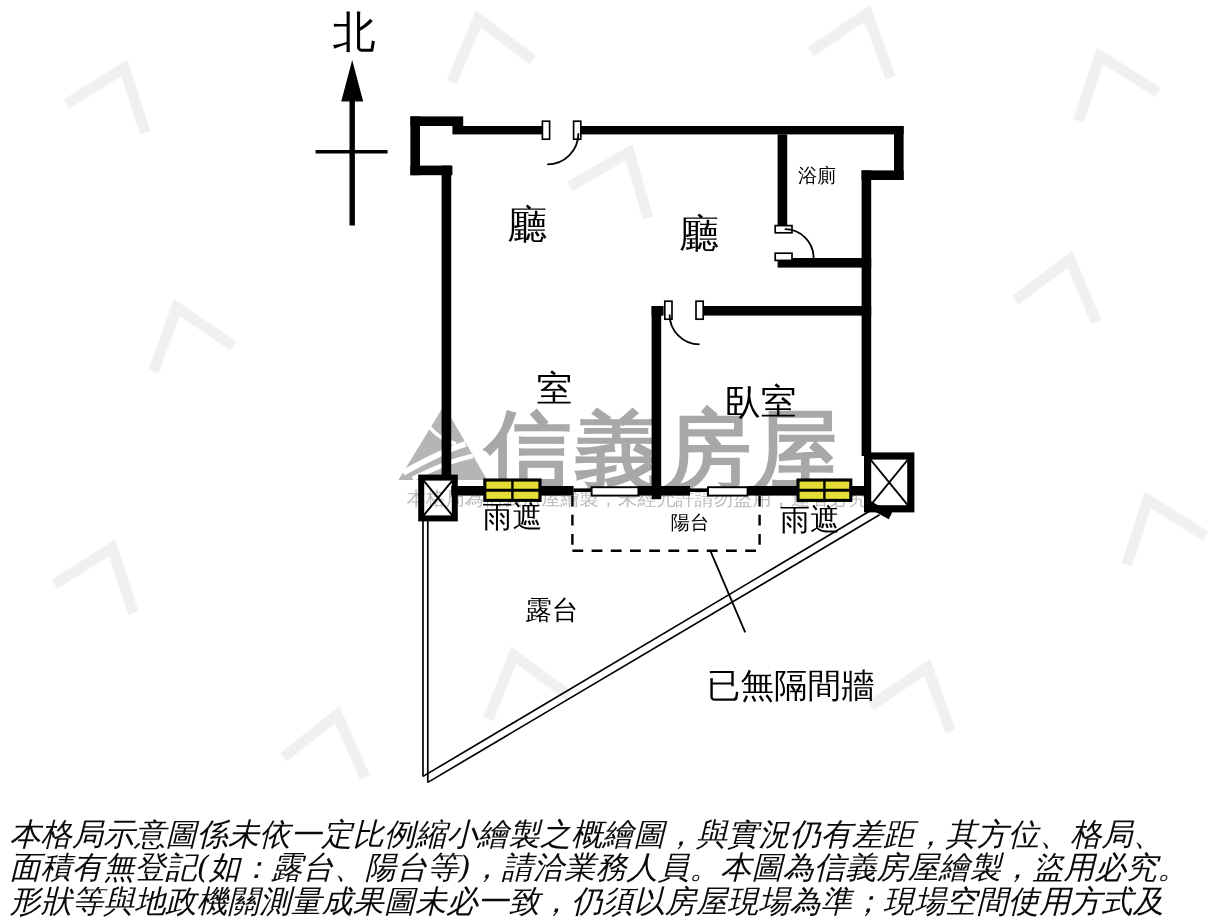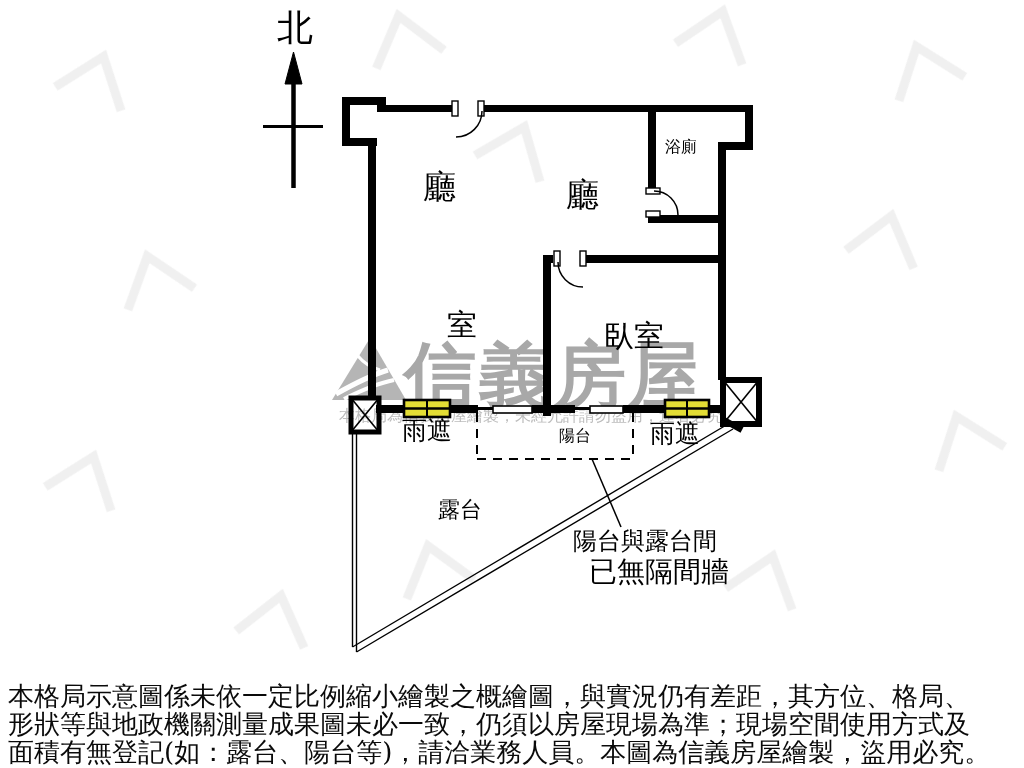--- a/index.html
+++ b/index.html
@@ -6,21 +6,21 @@
   #canvas{position:relative;width:1024px;height:768px;background:#fff;overflow:hidden;
           font-family:"DejaVu Serif","Liberation Serif",serif;}
   .label{position:absolute;color:#000;white-space:nowrap;line-height:1;z-index:6;
          font-family:"DejaVu Serif","Liberation Serif",serif;}
   #wm-brand{position:absolute;left:404px;top:339px;font-size:72px;font-weight:700;
             color:var(--wm-gray);letter-spacing:3px;line-height:1;z-index:2;white-space:nowrap;}
   #wm-notice{position:absolute;left:339px;top:408px;font-size:16px;color:var(--wm-light);
              letter-spacing:0px;line-height:1;z-index:2;white-space:nowrap;}
   #disclaimer{position:absolute;left:8px;top:682px;width:1012px;z-index:6;
               font-size:26px;line-height:28px;color:#0a0a0a;}
-  #disclaimer div{white-space:nowrap;}
+  #disclaimer div{white-space:nowrap;font-style:italic;}
   svg{display:block;}
   #decor{position:absolute;left:0;top:0;z-index:1;}
   #plan{position:absolute;left:0;top:0;z-index:4;}
   #wm-logo{position:absolute;left:328px;top:336px;z-index:2;}
 </style>
 </head>
 <body>
 
 <div id="canvas">
 
@@ -144,22 +144,21 @@
   <div class="label" style="left:566px;top:178px;font-size:33px;">廳</div>
   <div class="label" style="left:665px;top:139px;font-size:16px;">浴廁</div>
   <div class="label" style="left:447px;top:310px;font-size:30px;">室</div>
   <div class="label" style="left:604px;top:321px;font-size:30px;">臥室</div>
 
   <div class="label" style="left:402px;top:418px;font-size:25px;">雨遮</div>
   <div class="label" style="left:650px;top:421px;font-size:25px;">雨遮</div>
   <div class="label" style="left:527px;top:428px;font-size:16px;margin-left:32px;">陽台</div>
   <div class="label" style="left:438px;top:499px;font-size:22px;">露台</div>
 
-  <div class="label" style="left:573px;top:529px;font-size:24px;">陽台與露台間</div>
   <div class="label" style="left:589px;top:558px;font-size:28px;">已無隔間牆</div>
 
   <div id="disclaimer">
     <div>本格局示意圖係未依一定比例縮小繪製之概繪圖，與實況仍有差距，其方位、格局、</div>
+    <div>面積有無登記(如：露台、陽台等)，請洽業務人員。本圖為信義房屋繪製，盜用必究。</div>
     <div>形狀等與地政機關測量成果圖未必一致，仍須以房屋現場為準；現場空間使用方式及</div>
-    <div>面積有無登記(如：露台、陽台等)，請洽業務人員。本圖為信義房屋繪製，盜用必究。</div>
   </div>
 
 </div>
 
 </body></html>

